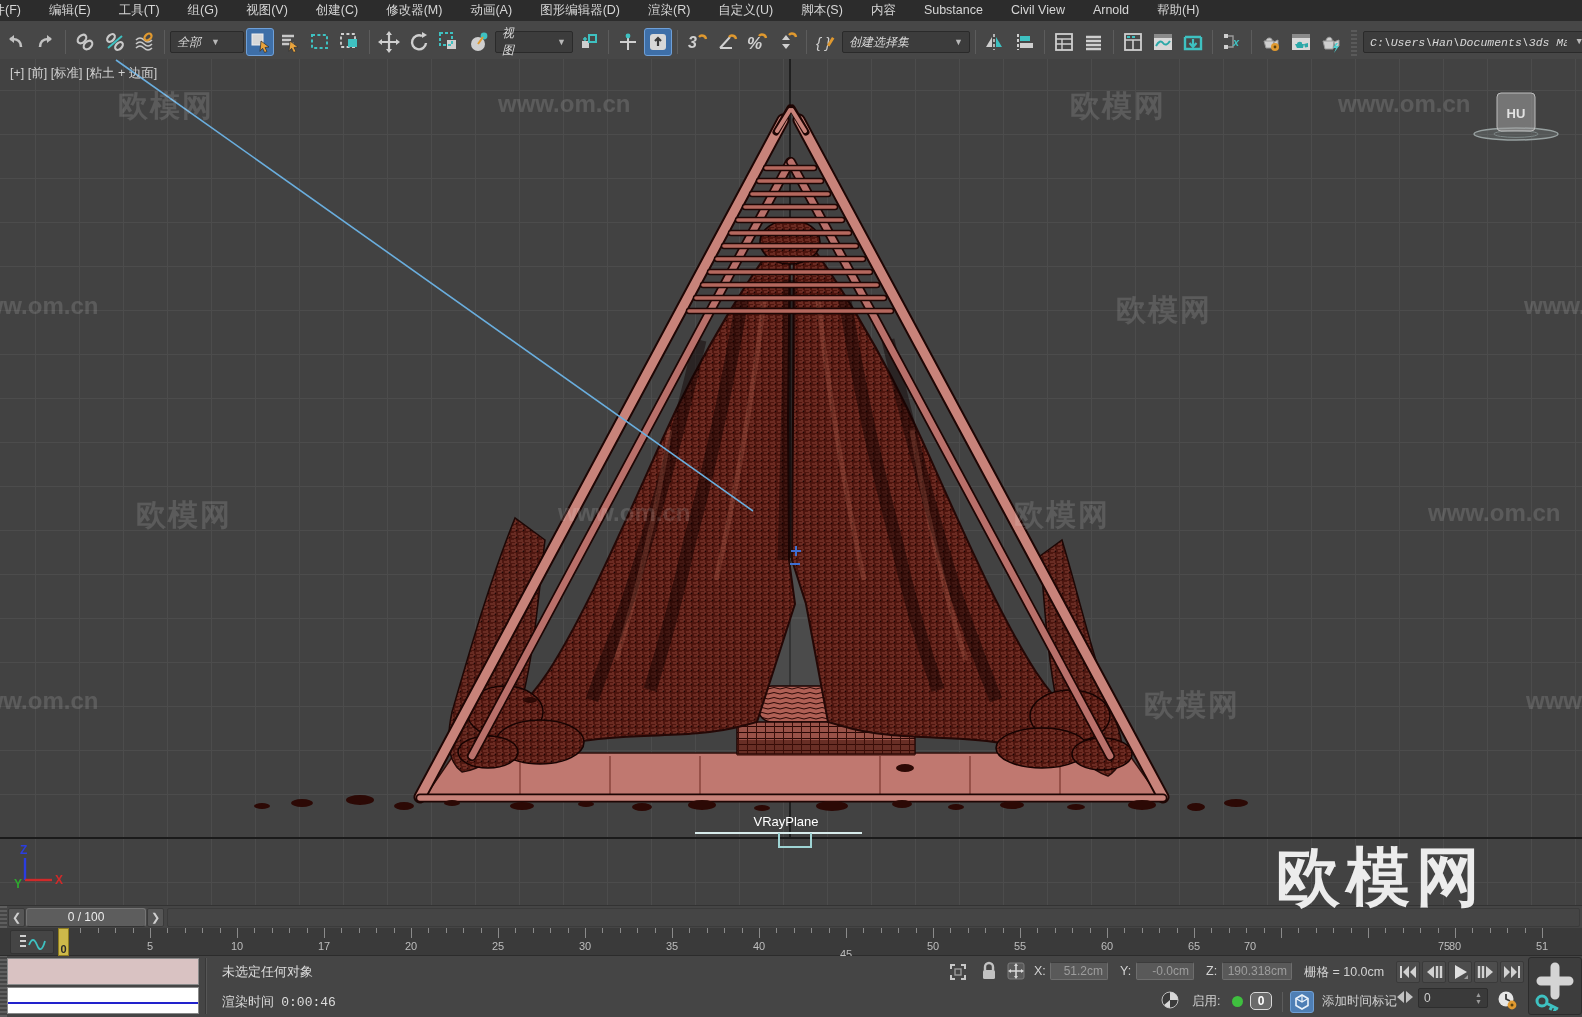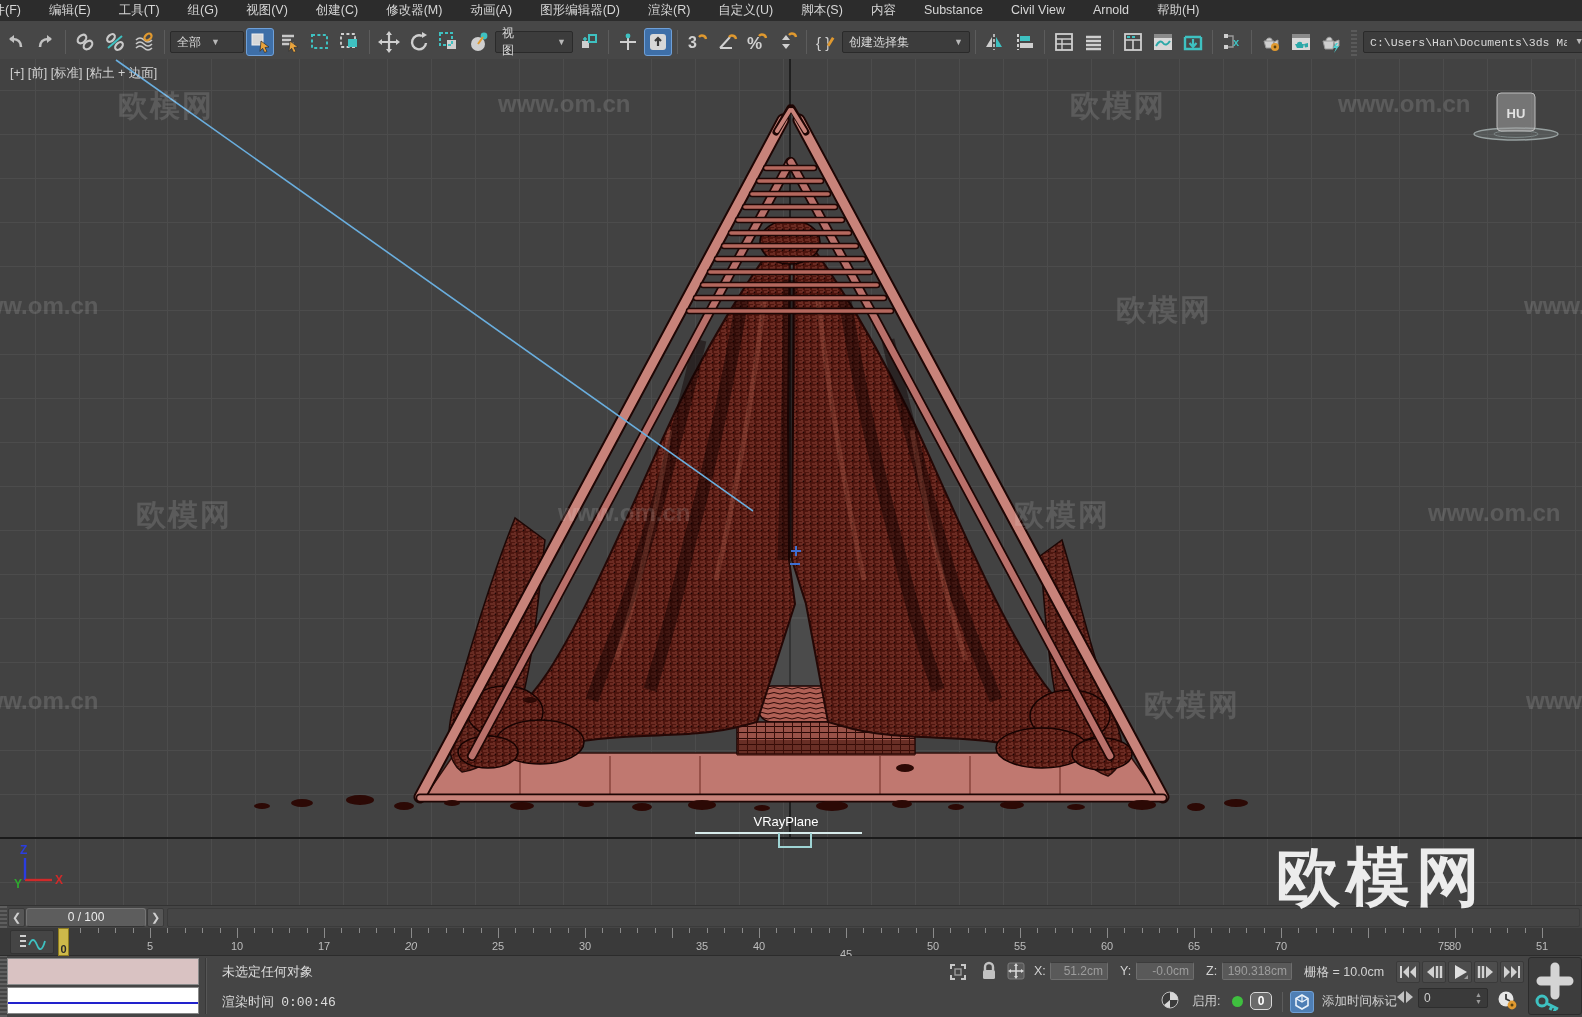--- a/index.html
+++ b/index.html
@@ -8,21 +8,21 @@
   #app { position:relative; width:1582px; height:1017px; }
 
   
   #menubar { position:absolute; left:0; top:0; width:100%; height:21px; background:#2c2c2c;
     display:flex; align-items:center; color:#d6d6d6; font-size:12.5px; padding-left:0; }
   #menubar .mi { padding:0 14px; height:21px; line-height:21px; white-space:nowrap; cursor:default; }
   #menubar .mi:first-child { margin-left:-34px; }
 
   
   #toolbar { position:absolute; left:0; top:21px; width:100%; height:44px; background:#474747;
-    border-bottom:2px solid #7a6b30; display:flex; align-items:center; gap:2px; padding:0 2px; }
+    border-bottom:2px solid #7a6b30; display:flex; align-items:center; gap:2px; padding:0 2px;font-style:italic; }
   .tbi { width:28px; height:28px; display:flex; align-items:center; justify-content:center;
     border-radius:3px; flex:0 0 auto; }
   .tbi.active { background:#3e6fa8; border:1px solid #6fa0d8; }
   .tbsep { width:1px; height:24px; background:#5c5c5c; margin:0 3px; flex:0 0 auto; }
   .tbgrip { width:6px; height:28px; flex:0 0 auto;
     background:repeating-linear-gradient(0deg,#5a5a5a 0 2px,transparent 2px 4px); margin:0 4px; }
   .dd { height:22px; background:#3c3c3c; border:1px solid #2a2a2a; color:#d8d8d8; font-size:12px;
     display:flex; align-items:center; padding:0 6px; gap:10px; border-radius:2px; flex:0 0 auto; }
   .dd .caret { color:#b8b8b8; font-size:9px; }
 
@@ -564,39 +564,39 @@
         <div class="tick" style="left: 271.8px; height: 5px;"></div>
         <div class="tick" style="left: 289.2px; height: 5px;"></div>
         <div class="tick" style="left: 306.6px; height: 5px;"></div>
         <div class="tick" style="left: 324px; height: 10px;"></div>
         <div class="ticklbl" style="left: 324px;">17</div>
         <div class="tick" style="left: 341.4px; height: 5px;"></div>
         <div class="tick" style="left: 358.8px; height: 5px;"></div>
         <div class="tick" style="left: 376.2px; height: 5px;"></div>
         <div class="tick" style="left: 393.6px; height: 5px;"></div>
         <div class="tick" style="left: 411px; height: 10px;"></div>
-        <div class="ticklbl" style="left: 411px; font-style: italic;">20</div>
+        <div class="ticklbl" style="left: 411px;">20</div>
         <div class="tick" style="left: 428.4px; height: 5px;"></div>
         <div class="tick" style="left: 445.8px; height: 5px;"></div>
         <div class="tick" style="left: 463.2px; height: 5px;"></div>
         <div class="tick" style="left: 480.6px; height: 5px;"></div>
         <div class="tick" style="left: 498px; height: 10px;"></div>
         <div class="ticklbl" style="left: 498px;">25</div>
         <div class="tick" style="left: 515.4px; height: 5px;"></div>
         <div class="tick" style="left: 532.8px; height: 5px;"></div>
         <div class="tick" style="left: 550.2px; height: 5px;"></div>
         <div class="tick" style="left: 567.6px; height: 5px;"></div>
         <div class="tick" style="left: 585px; height: 10px;"></div>
         <div class="ticklbl" style="left: 585px;">30</div>
         <div class="tick" style="left: 602.4px; height: 5px;"></div>
         <div class="tick" style="left: 619.8px; height: 5px;"></div>
         <div class="tick" style="left: 637.2px; height: 5px;"></div>
         <div class="tick" style="left: 654.6px; height: 5px;"></div>
         <div class="tick" style="left: 672px; height: 10px;"></div>
-        <div class="ticklbl" style="left: 702px; text-align: right;">35</div>
+        <div class="ticklbl" style="left: 672px; text-align: right;">35</div>
         <div class="tick" style="left: 689.4px; height: 5px;"></div>
         <div class="tick" style="left: 706.8px; height: 5px;"></div>
         <div class="tick" style="left: 724.2px; height: 5px;"></div>
         <div class="tick" style="left: 741.6px; height: 5px;"></div>
         <div class="tick" style="left: 759px; height: 10px;"></div>
         <div class="ticklbl" style="left: 759px;">40</div>
         <div class="tick" style="left: 776.4px; height: 5px;"></div>
         <div class="tick" style="left: 793.8px; height: 5px;"></div>
         <div class="tick" style="left: 811.2px; height: 5px;"></div>
         <div class="tick" style="left: 828.6px; height: 5px;"></div>
@@ -624,21 +624,21 @@
         <div class="tick" style="left: 1141.8px; height: 5px;"></div>
         <div class="tick" style="left: 1159.2px; height: 5px;"></div>
         <div class="tick" style="left: 1176.6px; height: 5px;"></div>
         <div class="tick" style="left: 1194px; height: 10px;"></div>
         <div class="ticklbl" style="left: 1194px;">65</div>
         <div class="tick" style="left: 1211.4px; height: 5px;"></div>
         <div class="tick" style="left: 1228.8px; height: 5px;"></div>
         <div class="tick" style="left: 1246.2px; height: 5px;"></div>
         <div class="tick" style="left: 1263.6px; height: 5px;"></div>
         <div class="tick" style="left: 1281px; height: 10px;"></div>
-        <div class="ticklbl" style="left: 1281px;">70</div>
+        <div class="ticklbl" style="left: 1250px;">70</div>
         <div class="tick" style="left: 1298.4px; height: 5px;"></div>
         <div class="tick" style="left: 1315.8px; height: 5px;"></div>
         <div class="tick" style="left: 1333.2px; height: 5px;"></div>
         <div class="tick" style="left: 1350.6px; height: 5px;"></div>
         <div class="tick" style="left: 1368px; height: 10px;"></div>
         <div class="ticklbl" style="left: 1444px;">75</div>
         <div class="tick" style="left: 1385.4px; height: 5px;"></div>
         <div class="tick" style="left: 1402.8px; height: 5px;"></div>
         <div class="tick" style="left: 1420.2px; height: 5px;"></div>
         <div class="tick" style="left: 1437.6px; height: 5px;"></div>

